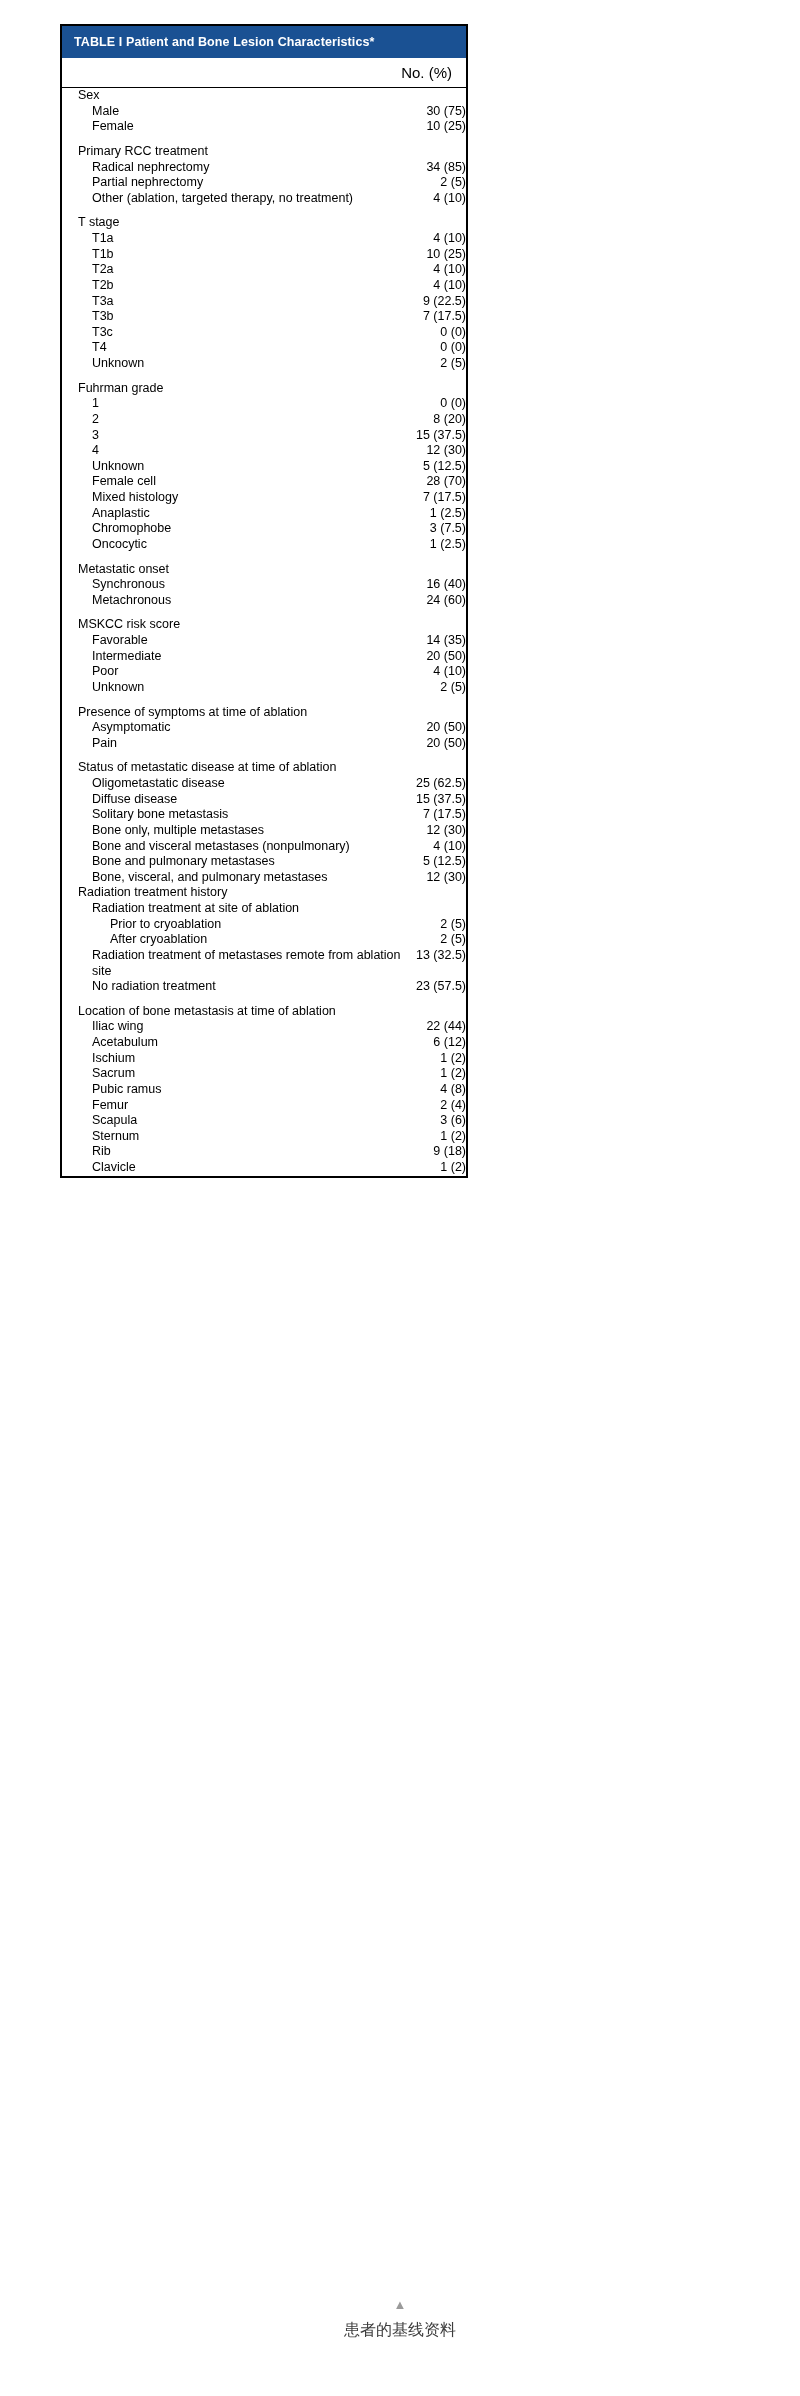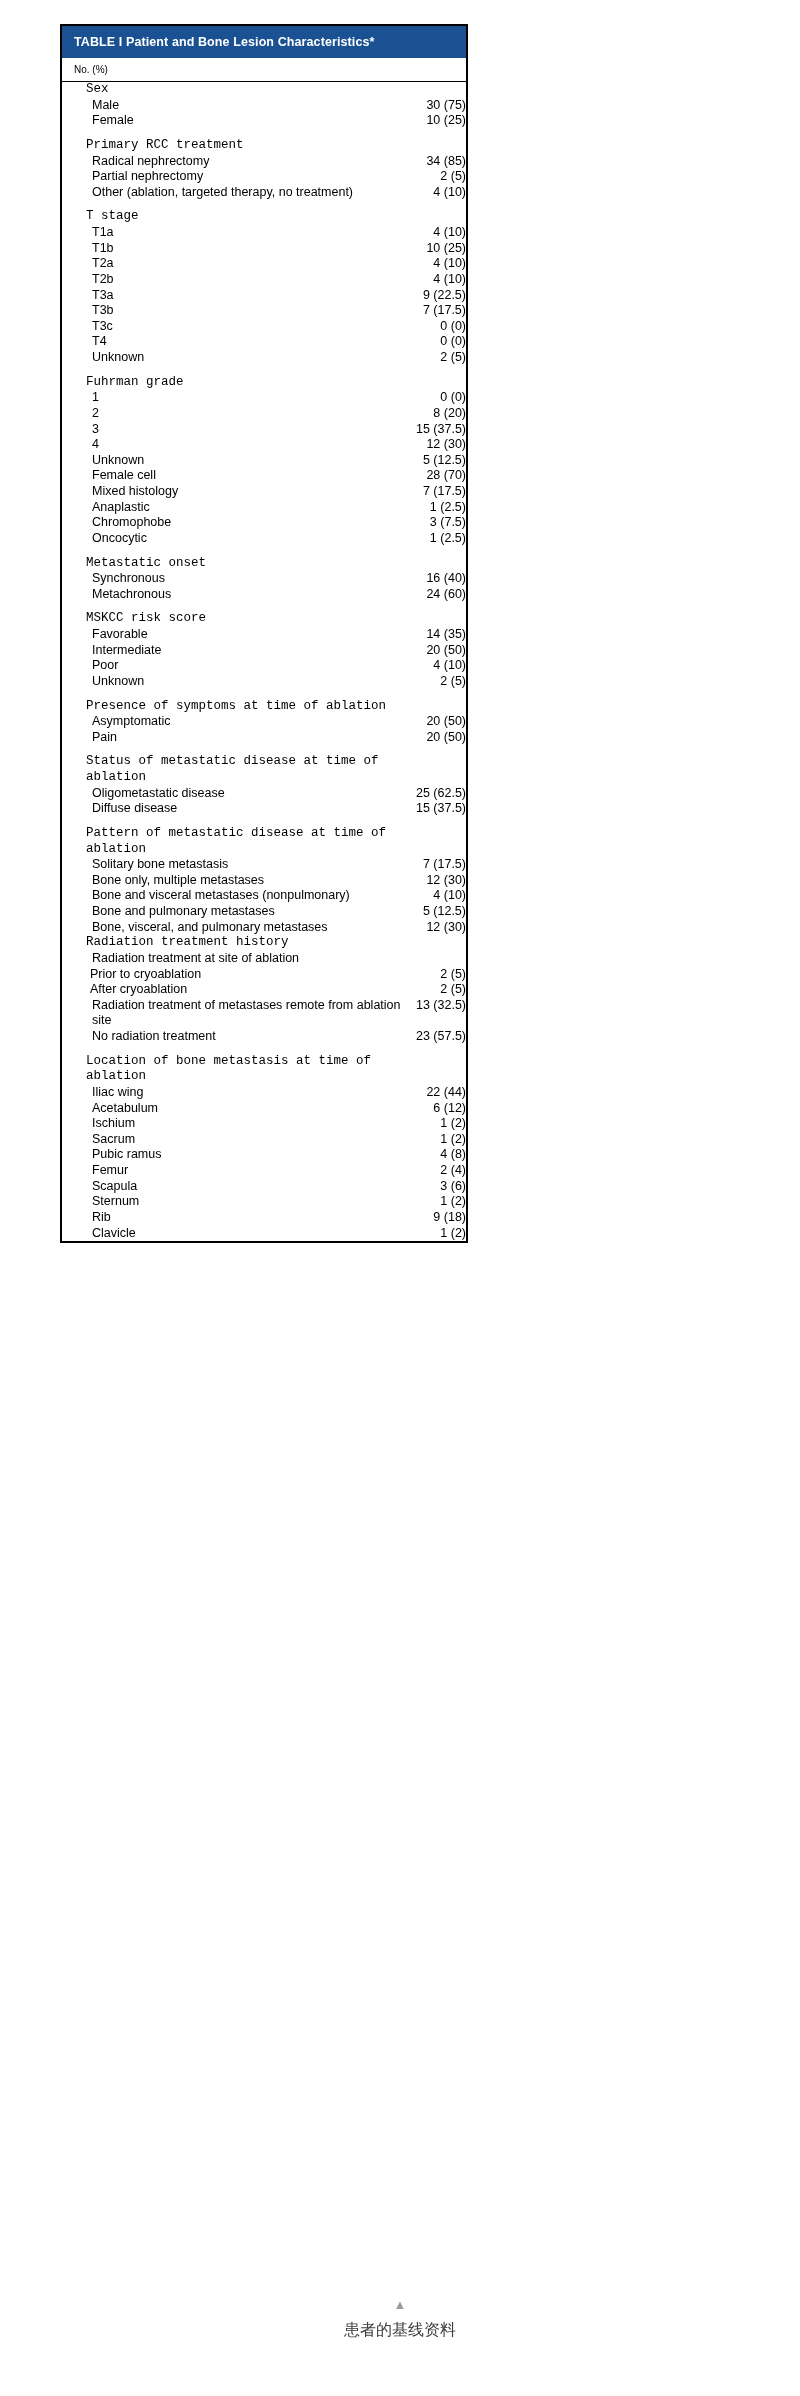--- a/index.html
+++ b/index.html
@@ -32,22 +32,22 @@
     background: #1a5193;
     color: #ffffff;
     font-weight: bold;
     font-size: 12.5px;
     padding: 9px 12px 9px 12px;
     letter-spacing: 0.1px;
   }
   .colhead {
     border-bottom: 1.5px solid #000000;
     padding: 6px 14px 6px 12px;
-    text-align: left;
-    font-size: 10px;
+    text-align: right;
+    font-size: 15px;
   }
   table.rows {
     width: 100%;
     border-collapse: collapse;
     font-size: 12.5px;
   }
   table.rows td {
     padding: 0;
     vertical-align: top;
   }
@@ -55,28 +55,27 @@
     padding: 3.5px 4px 3.5px 14px;
     white-space: normal;
     line-height: 1.25;
   }
   td.value {
     padding: 3.5px 14px 3.5px 4px;
     text-align: right;
     white-space: nowrap;
   }
   tr.group > td.label {
-    padding-left: 24px;
-    font-family: Liberation Mono, monospace;
+    padding-left: 16px;
   }
   tr.item > td.label {
     padding-left: 30px;
   }
   tr.subitem > td.label {
-    padding-left: 28px;
+    padding-left: 48px;
   }
   tr.group-gap > td {
     padding-top: 9px;
   }
   tr.continued td {
     text-align: right;
     font-style: italic;
     padding: 2px 14px 10px 4px;
   }
   .footnote {
@@ -275,24 +274,20 @@
             <td class="value"></td>
           </tr>
           <tr class="item">
             <td class="label">Oligometastatic disease</td>
             <td class="value">25 (62.5)</td>
           </tr>
           <tr class="item">
             <td class="label">Diffuse disease</td>
             <td class="value">15 (37.5)</td>
           </tr>
-          <tr class="group group-gap">
-            <td class="label">Pattern of metastatic disease at time of ablation</td>
-            <td class="value"></td>
-          </tr>
           <tr class="item">
             <td class="label">Solitary bone metastasis</td>
             <td class="value">7 (17.5)</td>
           </tr>
           <tr class="item">
             <td class="label">Bone only, multiple metastases</td>
             <td class="value">12 (30)</td>
           </tr>
           <tr class="item">
             <td class="label">Bone and visceral metastases (nonpulmonary)</td>

